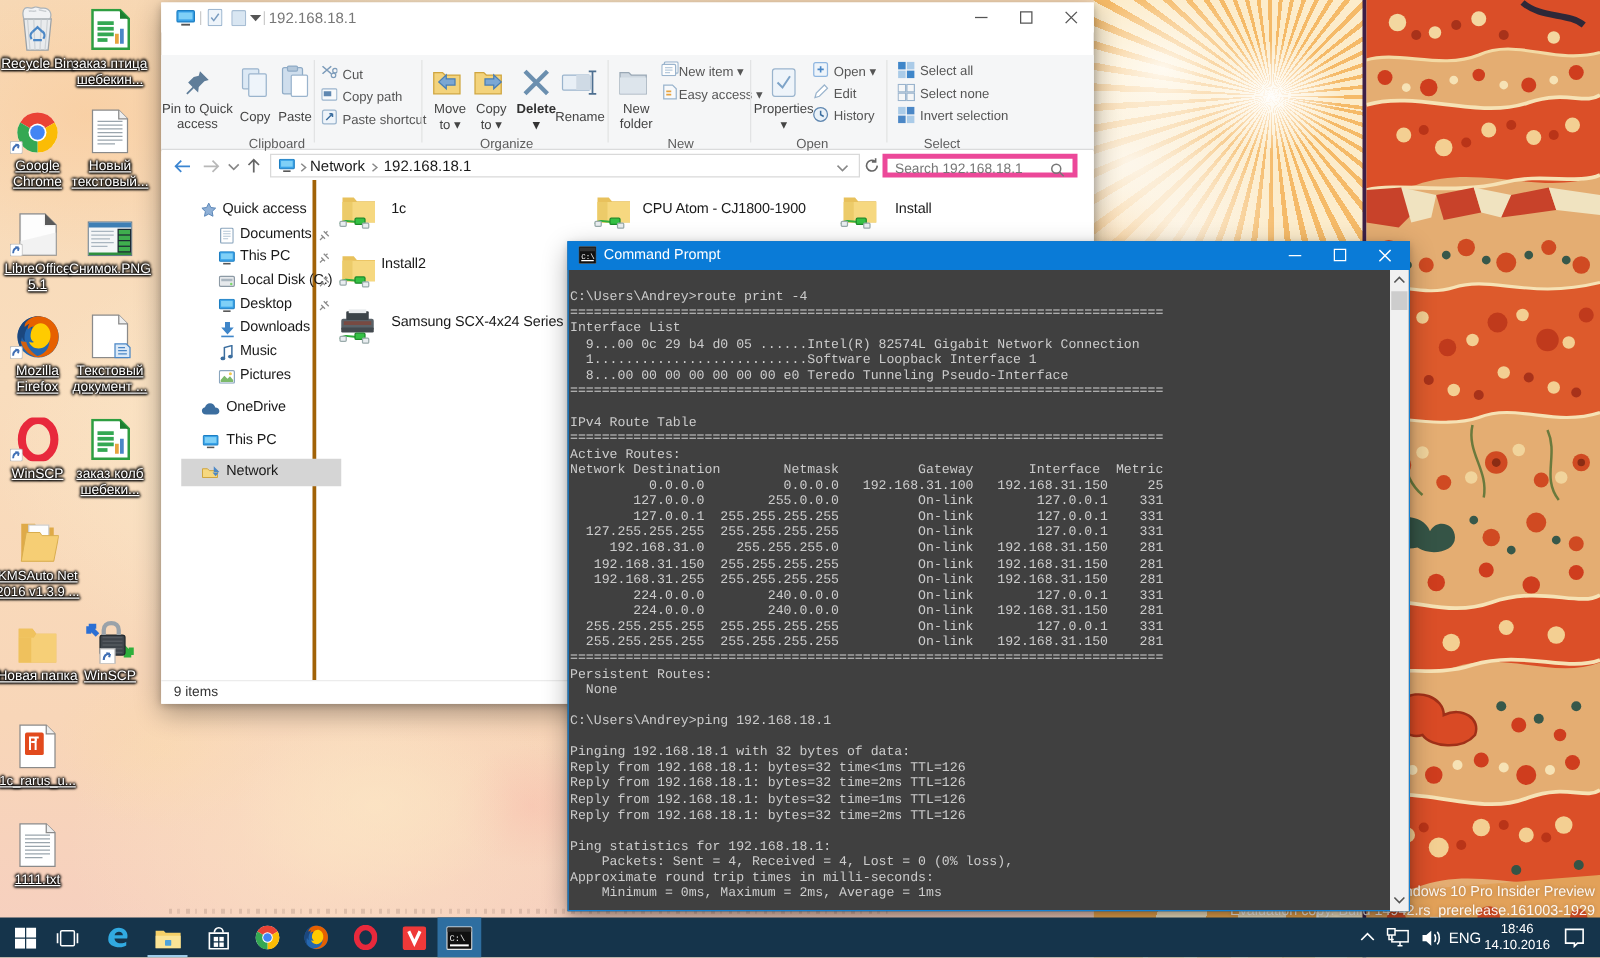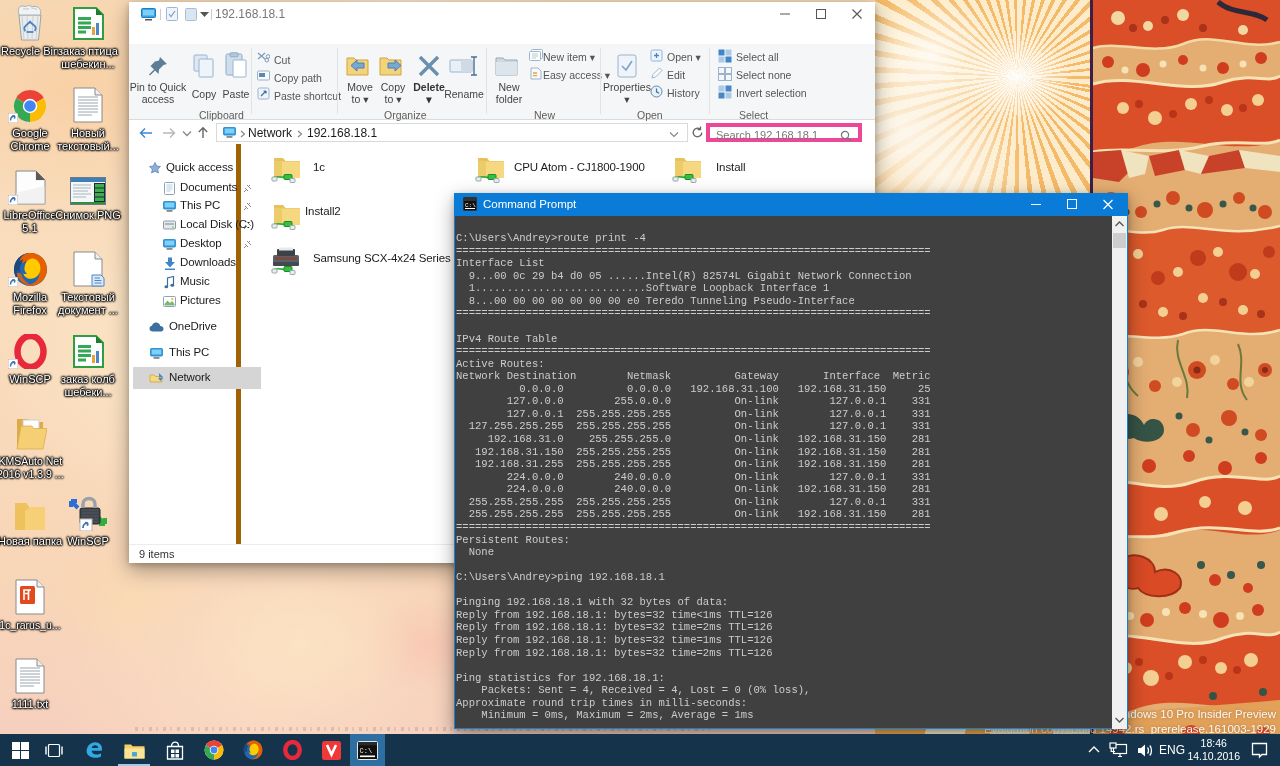--- a/index.html
+++ b/index.html
@@ -36,41 +36,41 @@
   radial-gradient(120px 90px at 30% 20%, rgba(255,252,240,.9), rgba(255,252,240,0) 70%),
   repeating-conic-gradient(from 200deg at 90% 5%, #f2ab4f 0deg 3deg, #fcecc9 3deg 7.6deg);
 }
 #wallline { position:absolute; left:1090px; top:0; width:3px; height:766px; background:#3c1f47; }
 #wallR { position:absolute; left:1093px; top:0; width:187px; height:766px; }
 
 
 .dicon { position:absolute; width:66px; text-align:center; z-index:5; }
 .dicon .ig { height:36px; display:flex; align-items:flex-end; justify-content:center; }
 .dicon .lb { margin:4px auto 0; width:max-content; max-width:none; font-size:11px; line-height:13px; color:#fff; white-space:nowrap; text-align:center;
- text-shadow:0 0 2px #000, 0 1px 2px #000, 1px 0 2px #000, -1px 0 2px #000, 0 -1px 2px #000; }
+ text-shadow:0 0 2px #000, 0 1px 2px #000, 1px 0 2px #000, -1px 0 2px #000, 0 -1px 2px #000;text-decoration:underline; }
 
 
 .win { position:absolute; box-shadow:0 7px 20px rgba(0,0,0,.33), 0 2px 6px rgba(0,0,0,.22); }
 
 
 #exp { left:129px; top:2px; width:746px; height:561px; background:#fff; z-index:10; font-size:12px; color:#222; }
 #exp .tbar { position:absolute; left:0; top:0; width:100%; height:24px; background:#fff; }
 #exp .capbtn { position:absolute; top:0; width:36px; height:24px; color:#444; font-size:13px; text-align:center; line-height:22px;}
 #exp .ttl { position:absolute; left:86px; top:5px; color:#777; font-size:12px; }
 #exp .tabs { position:absolute; left:0; top:24px; width:100%; height:18px; background:#fff; }
 #exp .tab { position:absolute; top:0; height:18px; padding:0 12px; line-height:18px; font-size:12px; color:#333; }
 #exp .ribbon { position:absolute; left:0; top:42px; width:100%; height:76px; background:#f5f6f7; border-bottom:1px solid #dadbdc; }
 #exp .rlbl { position:absolute; font-size:10.5px; color:#585858; }
 #exp .rsep { position:absolute; top:4px; width:1px; height:66px; background:#e2e3e4; }
 #exp .abar { position:absolute; left:0; top:119px; width:100%; height:23px; background:#fff; }
 #exp .afield { position:absolute; left:87px; top:2px; width:472px; height:19px; border:1px solid #d9d9d9; background:#fff; }
 #exp .sfield { position:absolute; left:577px; top:2px; width:156px; height:19px; border:4px solid #ec4899; background:#fff;
   color:#777; font-size:11px; line-height:17px; padding-left:6px;}
 #exp .body { position:absolute; left:0; top:142px; width:100%; height:400px; background:#fff; }
-#exp .nav { position:absolute; left:4px; top:0; width:108px; height:100%; border-right:5px solid #a16207; }
+#exp .nav { position:absolute; left:16px; top:0; width:108px; height:100%; border-right:3px solid #a16207; }
 #exp .ni { position:absolute; font-size:11.5px; letter-spacing:-0.1px; color:#1a1a1a; white-space:nowrap; }
 #exp .status { position:absolute; left:0; top:542px; width:100%; height:19px; border-top:1px solid #ececec; background:#fff;
   font-size:11px; color:#333; line-height:18px; padding-left:10px; }
 .fitem { position:absolute; white-space:nowrap; font-size:11.5px; letter-spacing:-0.1px; color:#1a1a1a; }
 
 
 #cmd { left:454px; top:193px; width:674px; height:536px; background:#404040; border:1px solid #1580d2; z-index:20; }
 #cmd .tb { position:absolute; left:-1px; top:-1px; width:674px; height:23px; background:#0a7bd7; }
 #cmd .tb .name { position:absolute; left:29px; top:5px; color:#fff; font-size:11.5px; }
 #cmd .cbtn { position:absolute; top:0; width:36px; height:23px; }

